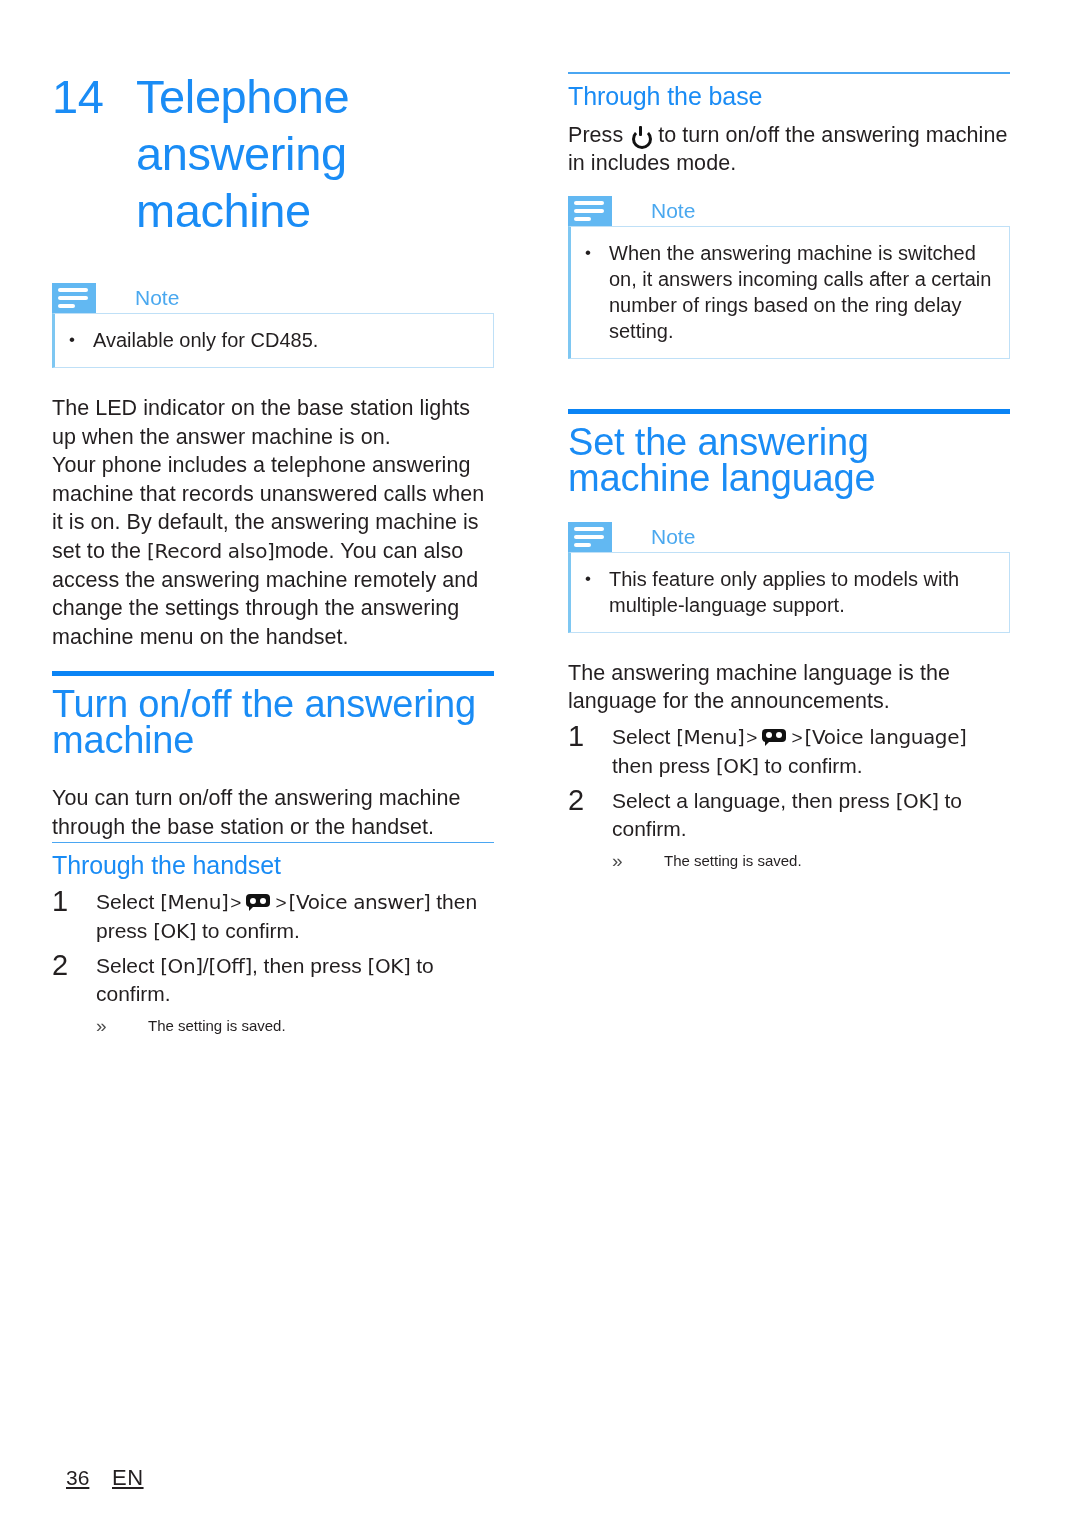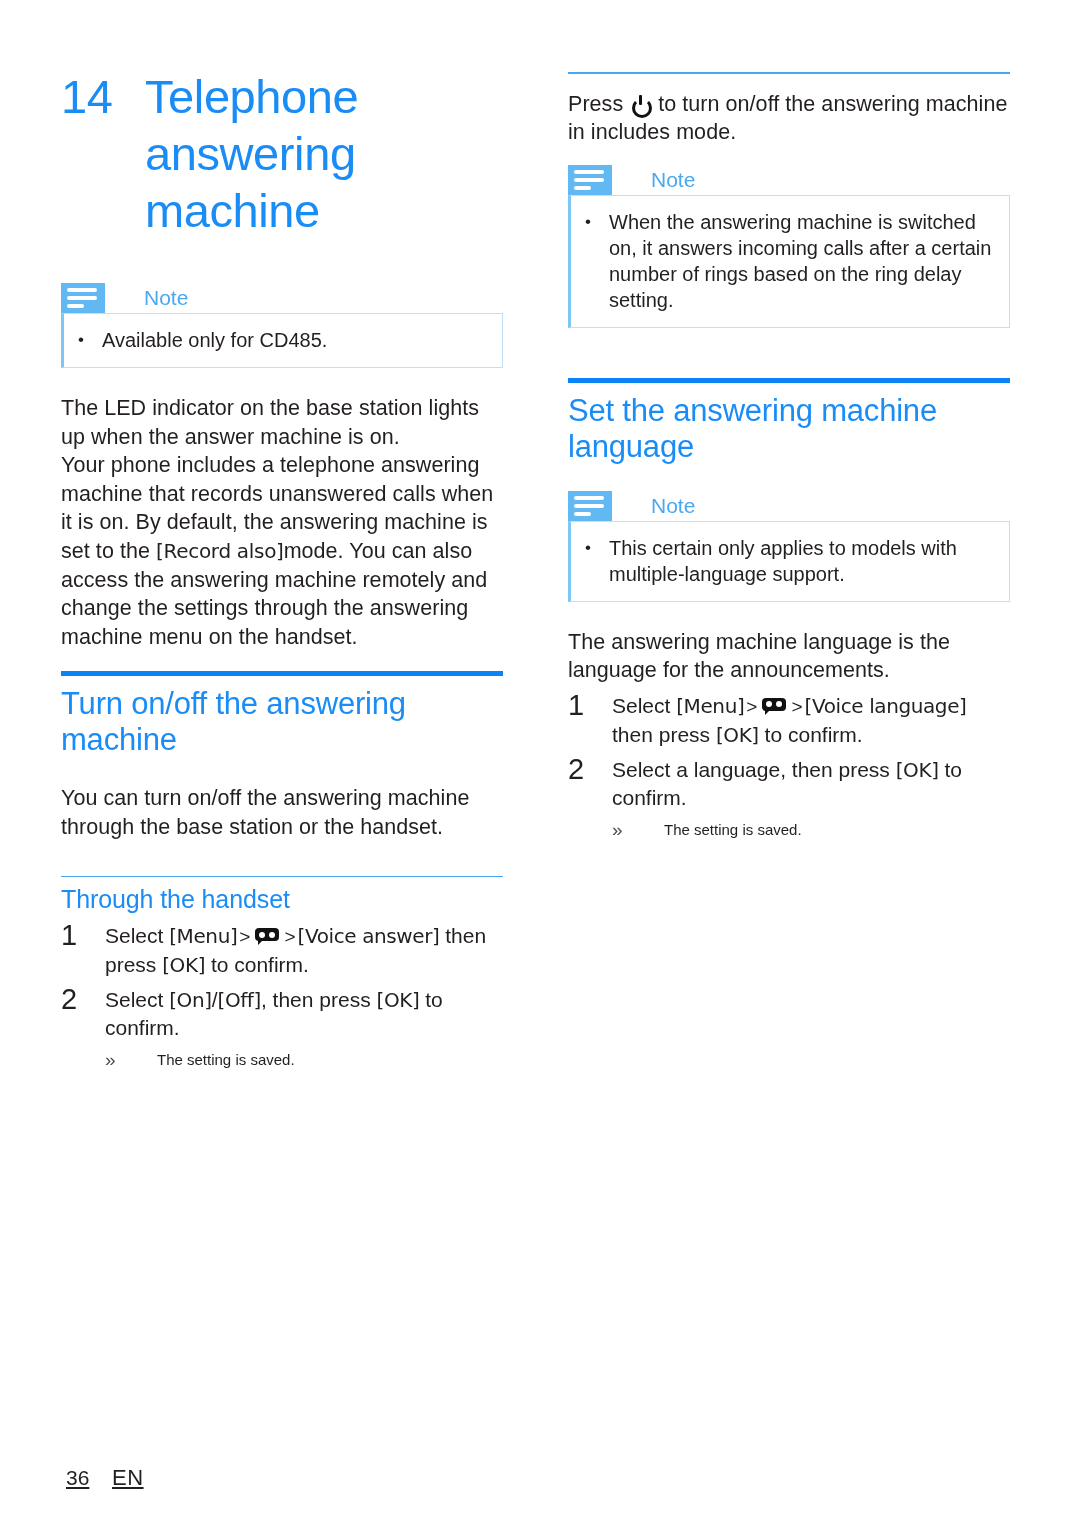--- a/index.html
+++ b/index.html
@@ -28,21 +28,21 @@
     top: 0;
     width: 1080px;
     height: 1400px;
   }
 
   .col {
     position: absolute;
     top: 0;
     width: 442px;
   }
-  .col-left  { left: 61px; }
+  .col-left  { left: 52px; }
   .col-right { left: 568px; }
 
   
   .chapter {
     display: flex;
     align-items: flex-start;
     color: #1a8cf5;
     font-size: 47px;
     line-height: 57px;
     font-weight: 400;
@@ -60,27 +60,27 @@
   
   .h2-block { margin-top: 20px; }
   .h2-rule {
     height: 5px;
     background: #0a84f5;
     width: 100%;
     margin-bottom: 10px;
   }
   .h2-title {
     color: #1a8cf5;
-    font-size: 31px;
+    font-size: 38px;
     line-height: 36px;
     font-weight: 400;
     letter-spacing: -0.2px;
   }
 
-  .h3-block { margin-top: 34px; }
+  .h3-block { }
   .h3-rule {
     height: 1.6px;
     background: #4aa6f2;
     width: 100%;
     margin-bottom: 7px;
   }
   .h3-title {
     color: #1a8cf5;
     font-size: 25px;
     line-height: 31px;
@@ -359,20 +359,21 @@
           <div class="substep-text">The setting is saved.</div>
         </div>
       </div>
 
     </div>
 
     <div class="col col-right">
 
       <div class="h3-block" style="margin-top:72px;">
         <div class="h3-rule"></div>
+        <div class="h3-title">Through the base</div>
       </div>
 
       <div class="spacer-sm"></div>
 
       <p class="body-p"><span>Press </span><span class="ic-power"><span class="ring"></span><span class="bar"></span></span><span> to turn on/off the answering machine in includes mode.</span></p>
 
       <div class="note">
         <div class="note-head">
           <div class="note-icon">
             <span></span>
@@ -399,21 +400,21 @@
           <div class="note-icon">
             <span></span>
               <span></span>
               <span></span>
           </div>
           <div class="note-label">Note</div>
         </div>
         <div class="note-body">
           <div class="note-item">
             <div class="note-bullet">•</div>
-            <div class="note-text">This certain only applies to models with multiple-language support.</div>
+            <div class="note-text">This feature only applies to models with multiple-language support.</div>
           </div>
         </div>
       </div>
 
       <div class="spacer-lg"></div>
 
       <p class="body-p">The answering machine language is the language for the announcements.</p>
 
       <div class="steps">
         <div class="step">

